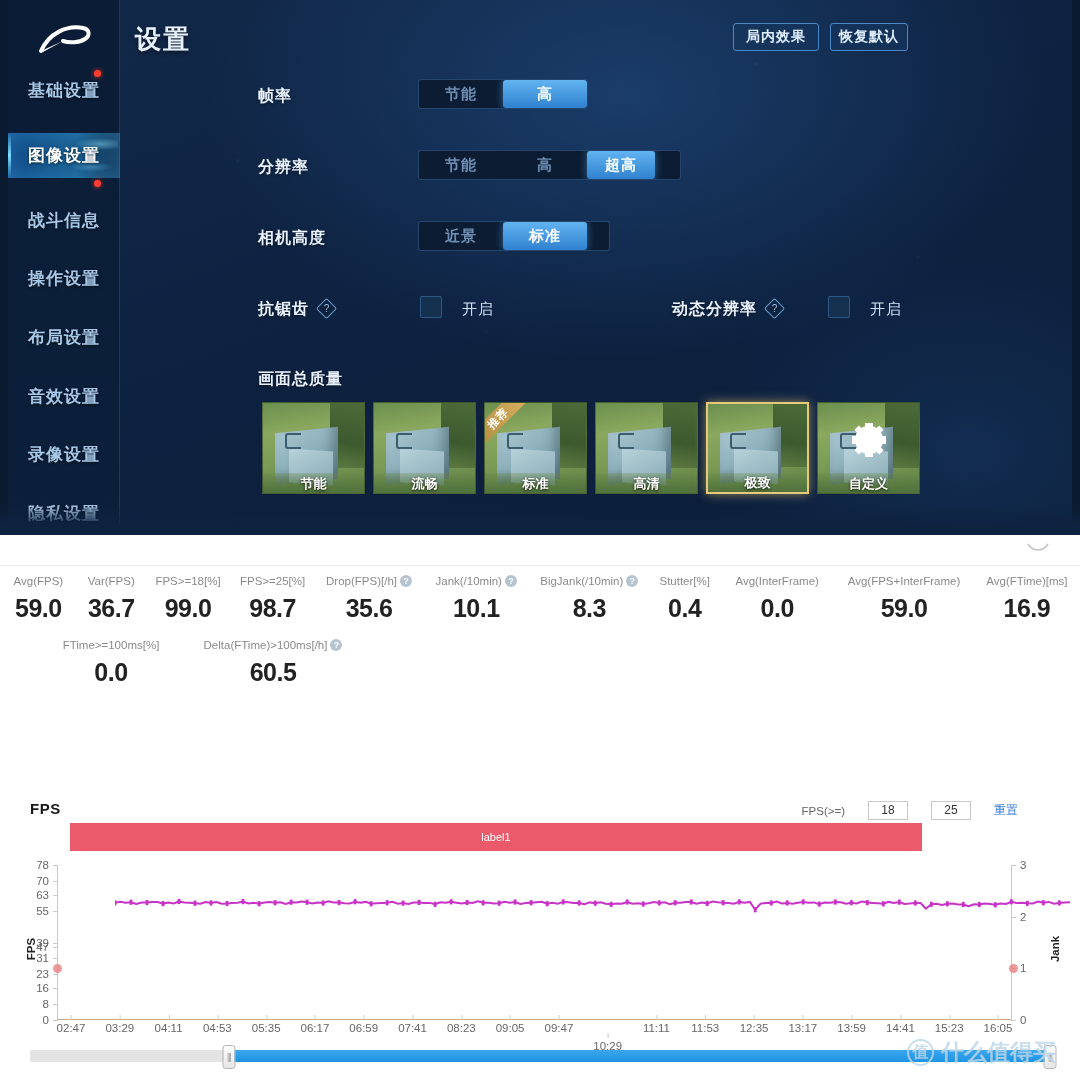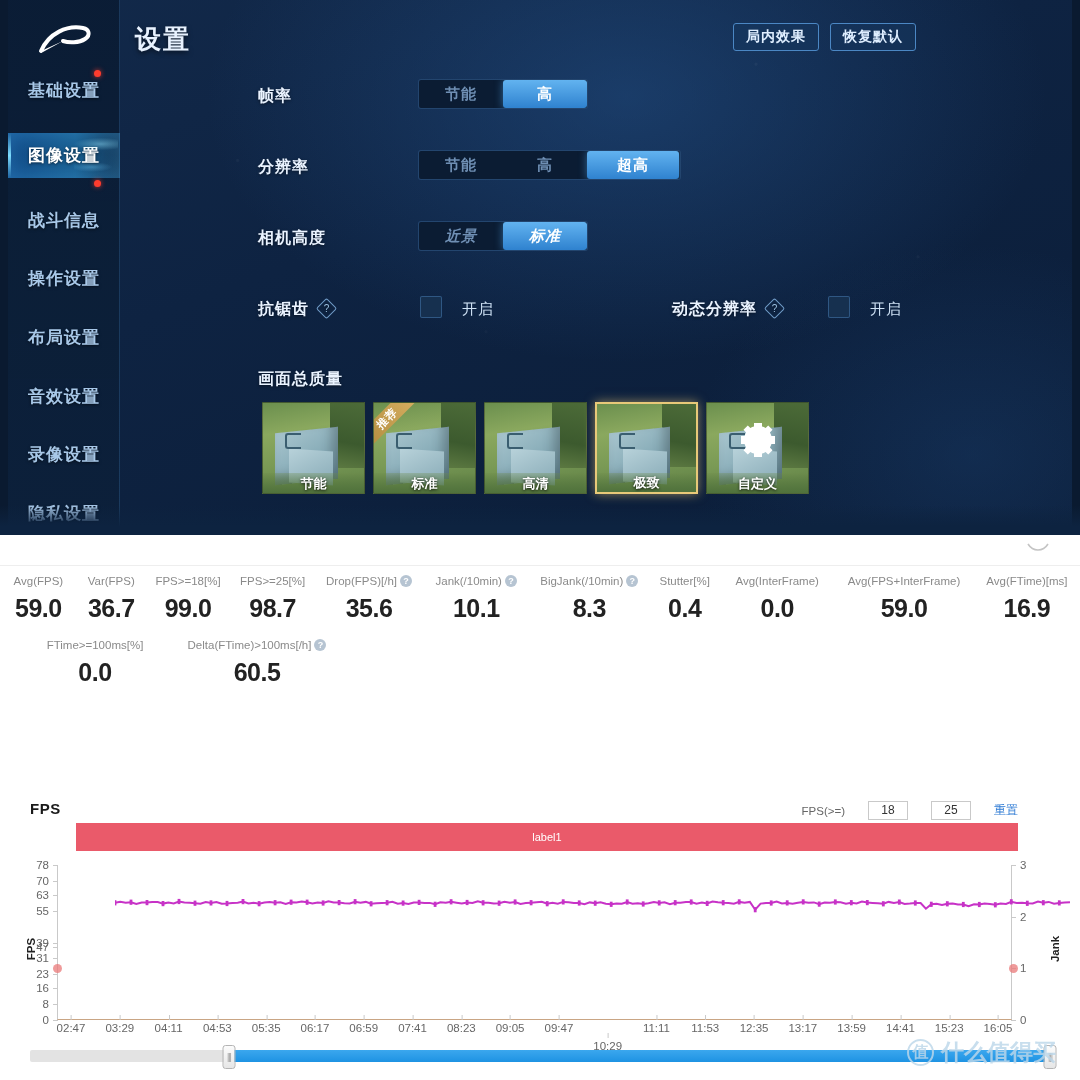--- a/index.html
+++ b/index.html
@@ -92,21 +92,21 @@
   .hdr-btn {
     position: absolute; top: 23px; height: 28px;
     border: 1px solid #4b87c4;
     border-radius: 3px;
     background: rgba(22,55,95,0.55);
     color: #dfeeff; font-size: 14px; font-weight: bold;
     display: flex; align-items: center; justify-content: center;
     letter-spacing: 1px;
   }
   #btn-ingame { left: 733px; width: 86px; }
-  #btn-reset  { left: 830px; width: 86px; text-align: right; }
+  #btn-reset  { left: 830px; width: 78px; text-align: right; }
 
   
   .row-label {
     position: absolute; color: #eaf3ff; font-size: 16px; font-weight: bold;
     letter-spacing: 1px; text-shadow: 0 1px 3px rgba(0,0,0,0.5);
   }
   .seg {
     position: absolute; height: 30px;
     display: flex; align-items: stretch;
     background: #0b1c33;
@@ -249,22 +249,22 @@
     font-size: 11.5px; color: #666;
   }
   .fps-input {
     width: 40px; height: 19px; border: 1px solid #c9c9c9;
     background: #fff; color: #333; font-size: 12px;
     text-align: center; line-height: 17px;
   }
   .fps-reset { color: #2f7bd4; font-size: 12px; }
 
   .legend-bar {
-    position: absolute; left: 76px; top: 288px;
-    width: 942px; height: 28px;
+    position: absolute; left: 70px; top: 288px;
+    width: 852px; height: 28px;
     background: #ea5a6a;
     display: flex; align-items: center; justify-content: center;
     color: #ffffff; font-size: 11px;
   }
 
   .plot {
     position: absolute; left: 0; top: 330px; width: 1080px; height: 185px;
   }
   .plot-frame {
     position: absolute; left: 57px; top: 0; width: 955px; height: 155px;
@@ -398,25 +398,25 @@
   <div class="row-label" style="left:258px; top:86px;">帧率</div>
   <div class="seg" style="left:418px; top:79px; width:170px;">
     <div class="seg-opt">节能</div>
     <div class="seg-opt sel">高</div>
   </div>
 
   <div class="row-label" style="left:258px; top:157px;">分辨率</div>
   <div class="seg" style="left:418px; top:150px; width:263px;">
     <div class="seg-opt">节能</div>
     <div class="seg-opt">高</div>
-    <div class="seg-opt sel" style="width:92px;">超高</div>
+    <div class="seg-opt sel" style="width:68px;">超高</div>
   </div>
 
   <div class="row-label" style="left:258px; top:228px;">相机高度</div>
-  <div class="seg" style="left:418px; top:221px; width:170px;font-style:italic;">
+  <div class="seg" style="left:418px; top:221px; width:192px;">
     <div class="seg-opt">近景</div>
     <div class="seg-opt sel">标准</div>
   </div>
 
   <div class="row-label" style="left:258px; top:299px;">
     <span>抗锯齿</span>
     <span class="q-icon"><span></span><b>?</b></span>
   </div>
   <div class="chk" style="left:420px; top:296px;"></div>
   <div class="chk-label" style="left:462px; top:300px;">开启</div>
@@ -431,20 +431,28 @@
   <div class="row-label" style="left:258px; top:369px;">画面总质量</div>
 
   <div class="thumbs">
     <div class="thumb">
       <div class="tree"></div>
       <div class="rock"></div>
       <div class="rock2"></div>
       <div class="glyph"></div>
       <div class="grass"></div>
       <div class="thumb-cap">节能</div>
+    </div>
+    <div class="thumb">
+      <div class="tree"></div>
+      <div class="rock"></div>
+      <div class="rock2"></div>
+      <div class="glyph"></div>
+      <div class="grass"></div>
+      <div class="thumb-cap">流畅</div>
     </div>
     <div class="thumb">
       <div class="tree"></div>
       <div class="rock"></div>
       <div class="rock2"></div>
       <div class="glyph"></div>
       <div class="grass"></div>
       <div class="rec-ribbon">推荐</div>
       <div class="thumb-cap">标准</div>
     </div>
@@ -555,21 +563,21 @@
           </div>
           <div class="metric-val">59.0</div>
         </div>
         <div class="metric" style="width: 108px;">
           <div class="metric-name">
             <span>Avg(FTime)[ms]</span>
           </div>
           <div class="metric-val">16.9</div>
         </div>
       </div>
-    <div class="metric-row" id="metrics-row-2" style="margin-top:16px; padding-left:22px;">
+    <div class="metric-row" id="metrics-row-2" style="margin-top:16px; padding-left:22px;margin-left:16px;">
         <div class="metric" style="width: 146px;">
           <div class="metric-name">
             <span>FTime&gt;=100ms[%]</span>
           </div>
           <div class="metric-val">0.0</div>
         </div>
         <div class="metric" style="width: 178px;">
           <div class="metric-name">
             <span>Delta(FTime)&gt;100ms[/h]</span>
             <span class="help-dot">?</span>

